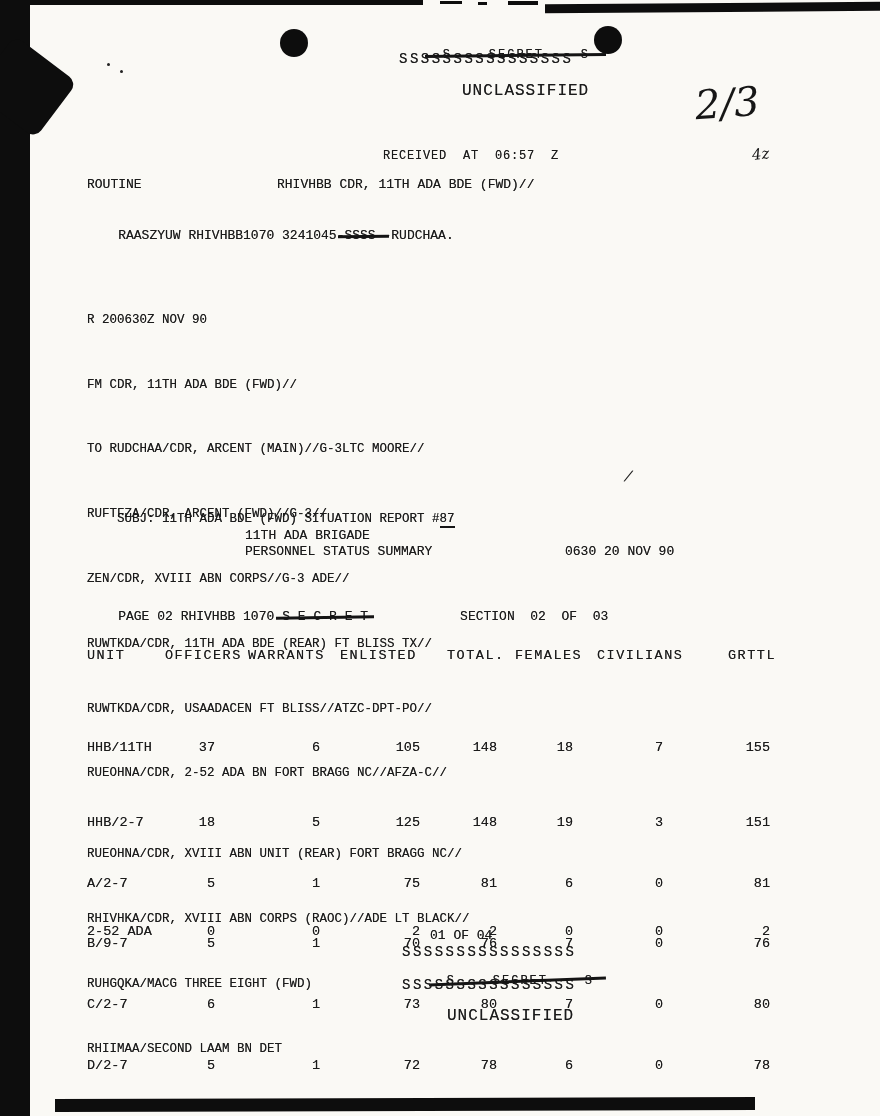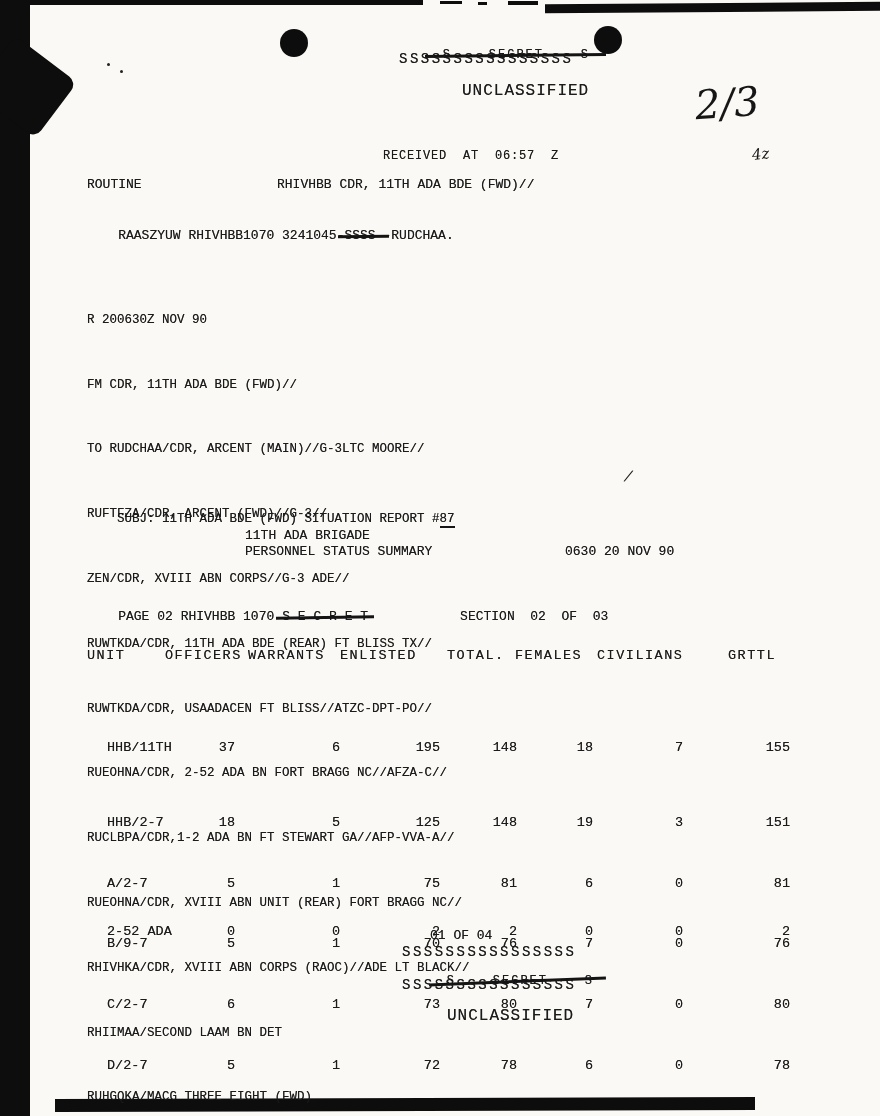--- a/index.html
+++ b/index.html
@@ -55,21 +55,21 @@
   .strike-slant::after{left:-18px;right:-12px;height:3px;transform:rotate(-2.2deg);}
   .uline{border-bottom:2px solid #161616;}
   .gap-section{margin-left:30px;}
   .gap-struck{margin-left:8px;}
   .gap-post{margin-left:92px;}
 
   
   .thead{position:absolute;left:0;top:648px;height:0;}
   .th{position:absolute;top:0;font-size:13.5px;letter-spacing:1.5px;white-space:pre;}
   .tbody{font-size:13.5px;}
-  .trow{display:flex;height:15.8px;line-height:15.8px;margin-left:20px;}
+  .trow{display:flex;height:15.8px;line-height:15.8px;}
   .tbody div.trow:nth-of-type(2){margin-top:14px;}
   .tc{display:inline-block;text-align:right;white-space:pre;}
   .tc0{width:80px;text-align:left;}
   .tc1{width:48px;}
   .tc2{width:105px;}
   .tc3{width:100px;}
   .tc4{width:77px;}
   .tc5{width:76px;}
   .tc6{width:90px;}
   .tc7{width:107px;}
@@ -121,29 +121,28 @@
       <div class="mline">RUFTFZA/CDR, ARCENT (FWD)//G-3//</div>
     
       <div class="mline">ZEN/CDR, XVIII ABN CORPS//G-3 ADE//</div>
     
       <div class="mline">RUWTKDA/CDR, 11TH ADA BDE (REAR) FT BLISS TX//</div>
     
       <div class="mline">RUWTKDA/CDR, USAADACEN FT BLISS//ATZC-DPT-PO//</div>
     
       <div class="mline">RUEOHNA/CDR, 2-52 ADA BN FORT BRAGG NC//AFZA-C//</div>
     
-      <div class="mline">RUCLBPA/CDR,1-2 ADA BN FT STEWART GA//AFP-VVA-A//</div>
     
       <div class="mline">RUEOHNA/CDR, XVIII ABN UNIT (REAR) FORT BRAGG NC//</div>
     
       <div class="mline">RHIVHKA/CDR, XVIII ABN CORPS (RAOC)//ADE LT BLACK//</div>
     
+      <div class="mline">RUHGQKA/MACG THREE EIGHT (FWD)</div>
+    
       <div class="mline">RHIIMAA/SECOND LAAM BN DET</div>
-    
-      <div class="mline">RUHGQKA/MACG THREE EIGHT (FWD)</div>
     
       
     </div>
 
   <div class="abs hand hand-tick" style="left:626px;top:467px;">/</div>
 
   <div class="abs msg" style="left:87px;top:495px;">
     <span>SUBJ: 11TH ADA BDE (FWD) SITUATION REPORT #</span><span class="uline">87</span>
   </div>
 
@@ -166,21 +165,21 @@
     <span class="th" style="left:728px;text-align:right;">GRTTL</span>
   </div>
 
   <div class="abs tbody" style="left:87px;top:680px;">
     
   
       <div class="trow">
         <span class="tc tc0">HHB/11TH</span>
         <span class="tc tc1">37</span>
         <span class="tc tc2">6</span>
-        <span class="tc tc3">195</span>
+        <span class="tc tc3">105</span>
         <span class="tc tc4">148</span>
         <span class="tc tc5">18</span>
         <span class="tc tc6">7</span>
         <span class="tc tc7">155</span>
       </div>
     
       <div class="trow">
         <span class="tc tc0">HHB/2-7</span>
         <span class="tc tc1">18</span>
         <span class="tc tc2">5</span>

